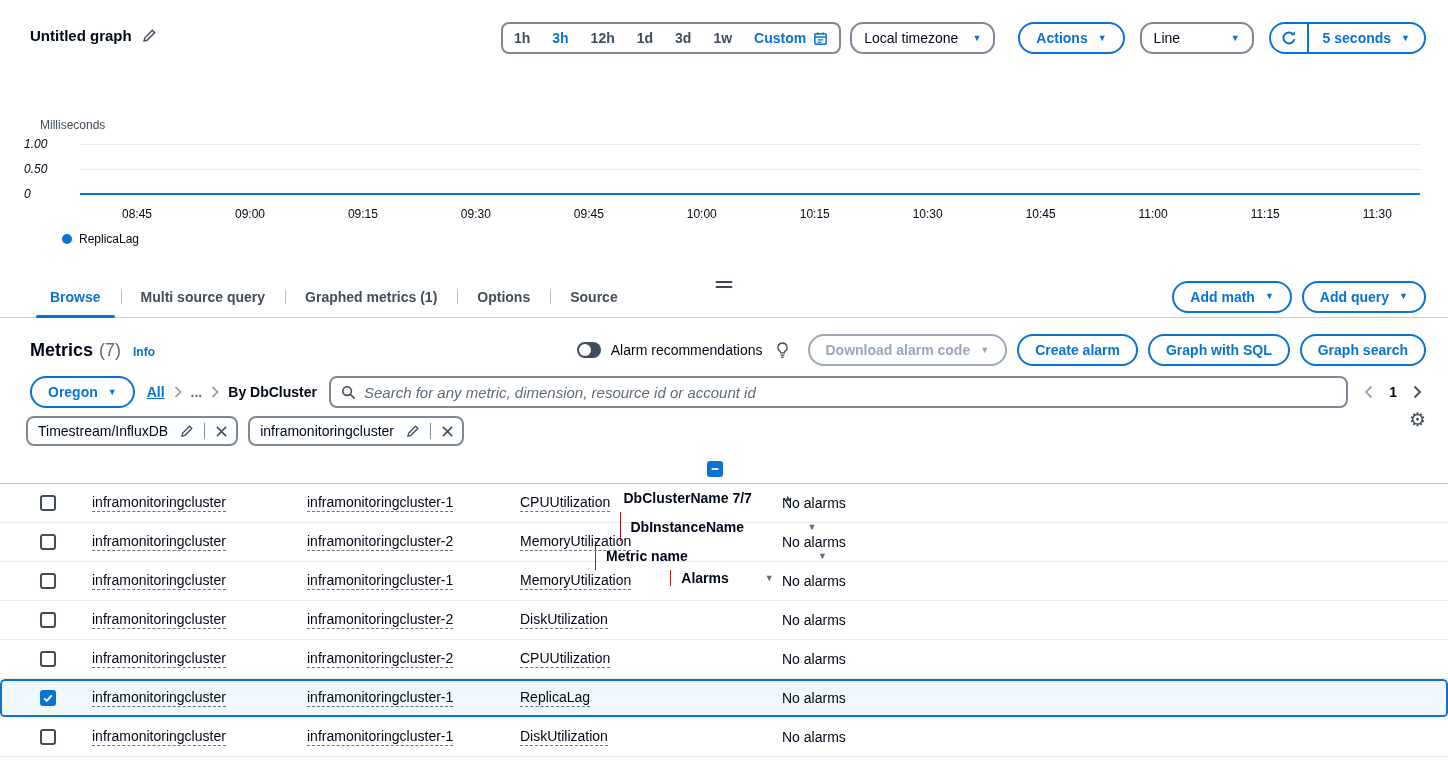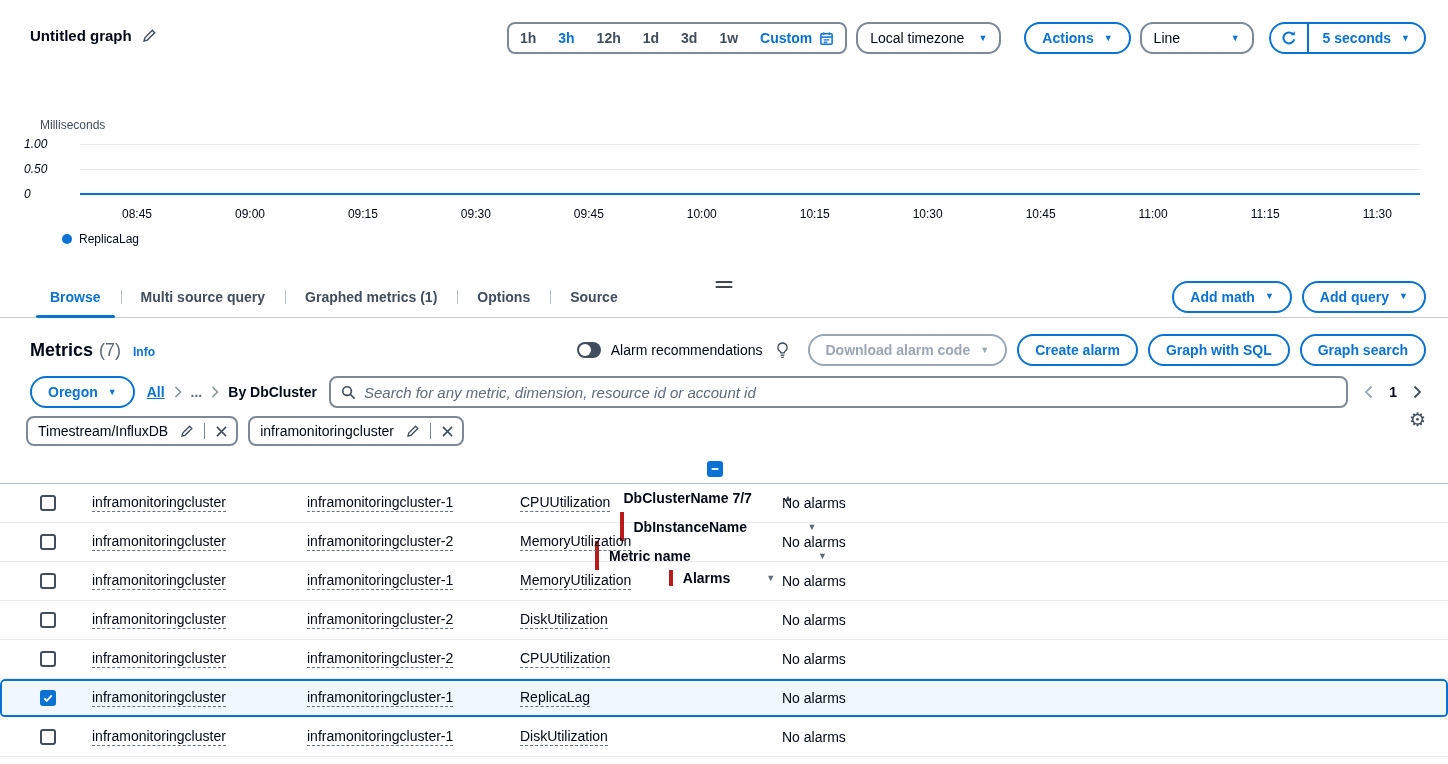--- a/index.html
+++ b/index.html
@@ -17,21 +17,21 @@
   .title-wrap { display:flex; gap:10px; margin-top:5px; }
   .graph-title { font-size:15px; font-weight:700; }
   .icon-btn { cursor:pointer; display:inline-flex; align-items:center; }
   .controls { display:flex; align-items:flex-end; gap:9px; }
   .seg-group { display:flex; align-items:center; border:2px solid #7d8998; border-radius:8px; height:32px; }
   .seg-item { padding:0 11px; font-weight:700; color:#414d5c; line-height:28px; cursor:pointer; white-space:nowrap; }
   .seg-item.active { color:#0972d3; }
   .seg-custom { color:#0972d3; display:flex; align-items:center; gap:7px; }
   .select-box { display:flex; align-items:center; justify-content:space-between; gap:10px; border:2px solid #7d8998; border-radius:13px; height:32px; padding:0 12px; cursor:pointer; background:#fff; white-space:nowrap; }
   .select-box .caret { color:#0972d3; }
-  .line-select { min-width:114px; }
+  .line-select { min-width:114px; margin-left:6px; }
   .btn-blue { border:2px solid #0972d3; color:#0972d3; font-weight:700; font-size:14px; border-radius:20px; height:32px; padding:0 16px; display:inline-flex; align-items:center; gap:6px; background:#fff; cursor:pointer; white-space:nowrap; font-family:inherit; }
   .btn-disabled { border:2px solid #9ba7b6; color:#9ba7b6; font-weight:700; font-size:14px; border-radius:20px; height:32px; padding:0 16px; display:inline-flex; align-items:center; gap:6px; background:#fff; cursor:not-allowed; white-space:nowrap; font-family:inherit; }
   .btn-disabled .caret { color:#9ba7b6; }
   .actions-btn { margin-left:14px; }
   .refresh-group { display:flex; align-items:stretch; border:2px solid #0972d3; border-radius:20px; height:32px; overflow:hidden; margin-left:6px; }
   .refresh-btn { width:38px; display:flex; align-items:center; justify-content:center; border-right:2px solid #0972d3; cursor:pointer; }
   .refresh-select { display:flex; align-items:center; gap:6px; padding:0 14px; color:#0972d3; font-weight:700; cursor:pointer; }
 
   
   .chart { margin:64px 28px 0 30px; }
@@ -101,21 +101,21 @@
   .table { margin-top:8px; }
   .thead { display:flex; align-items:center; height:30px; border-bottom:1px solid #b6bec9; padding:0 22px 0 26px; font-weight:700;flex-direction:column; }
   .trow { display:flex; align-items:center; height:39px; border-bottom:1px solid #e9ebed; padding:0 22px 0 26px; cursor:pointer; }
   .trow.selected { background:#f0f7fd; box-shadow:inset 0 0 0 2px #0972d3; border-radius:5px; border-bottom-color:transparent; }
   .cell { display:flex; align-items:center; height:100%; }
   .col-check { width:66px; padding-left:14px; flex:none; }
   .col-cluster { width:205px; flex:none; }
   .col-instance { width:213px; padding-left:10px; flex:none; }
   .col-metric { width:262px; padding-left:10px; flex:none; }
   .col-alarms { flex:1; padding-left:10px; }
-  .thead .col-instance, .thead .col-metric, .thead .col-alarms { border-left:4px solid #b91c1c;gap:36px; }
+  .thead .col-instance, .thead .col-metric, .thead .col-alarms { border-left:1px solid #b91c1c;gap:36px; }
   .sort-asc { font-size:9px; color:#414d5c; margin-left:auto; margin-right:36px; }
   .sort-caret { font-size:9px; color:#5f6b7a; margin-left:auto; }
   .col-instance .sort-caret { margin-right:16px; }
   .col-metric .sort-caret { margin-right:30px; }
   .col-alarms .sort-caret { margin-right:8px; }
   .checkbox { width:16px; height:16px; border:2px solid #414d5c; border-radius:3px; background:#fff; display:inline-flex; align-items:center; justify-content:center; cursor:pointer; flex:none; }
   .checkbox.checked, .checkbox.indeterminate { background:#0972d3; border-color:#0972d3; }
   .name-link { border-bottom:1px dashed #69737f; padding-bottom:1px; cursor:pointer; white-space:nowrap; }
 </style>
 </head>

